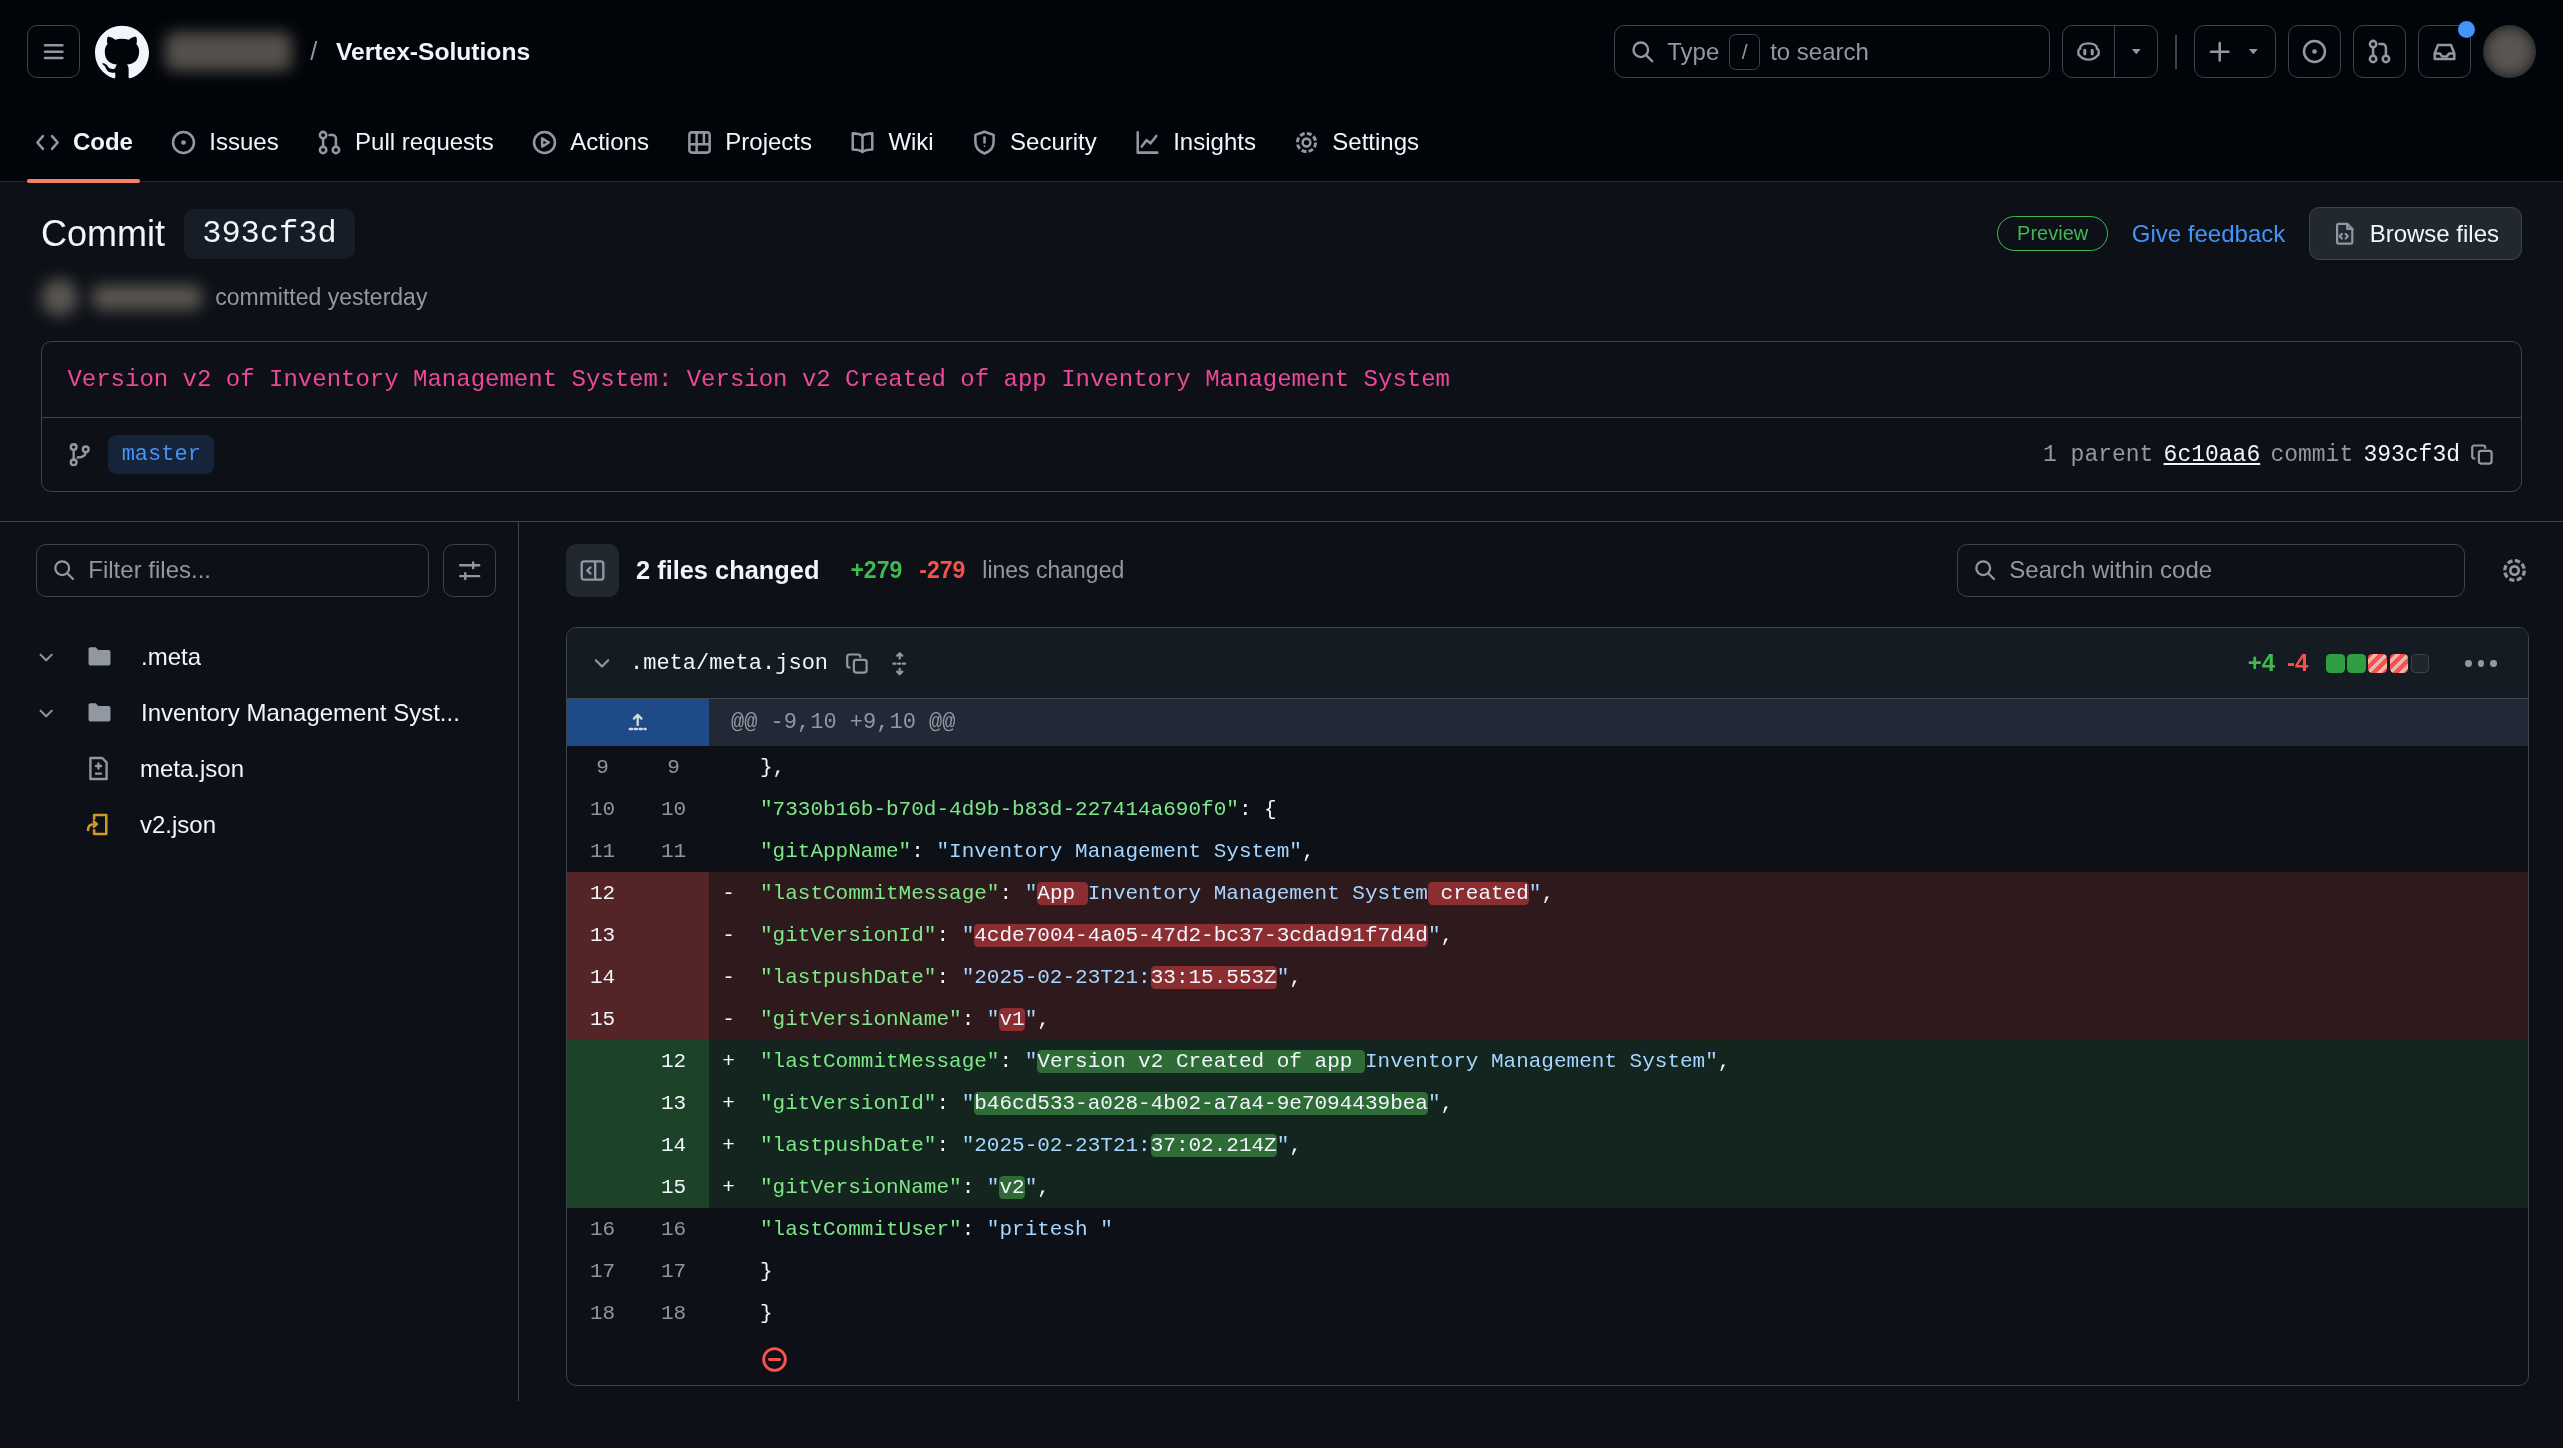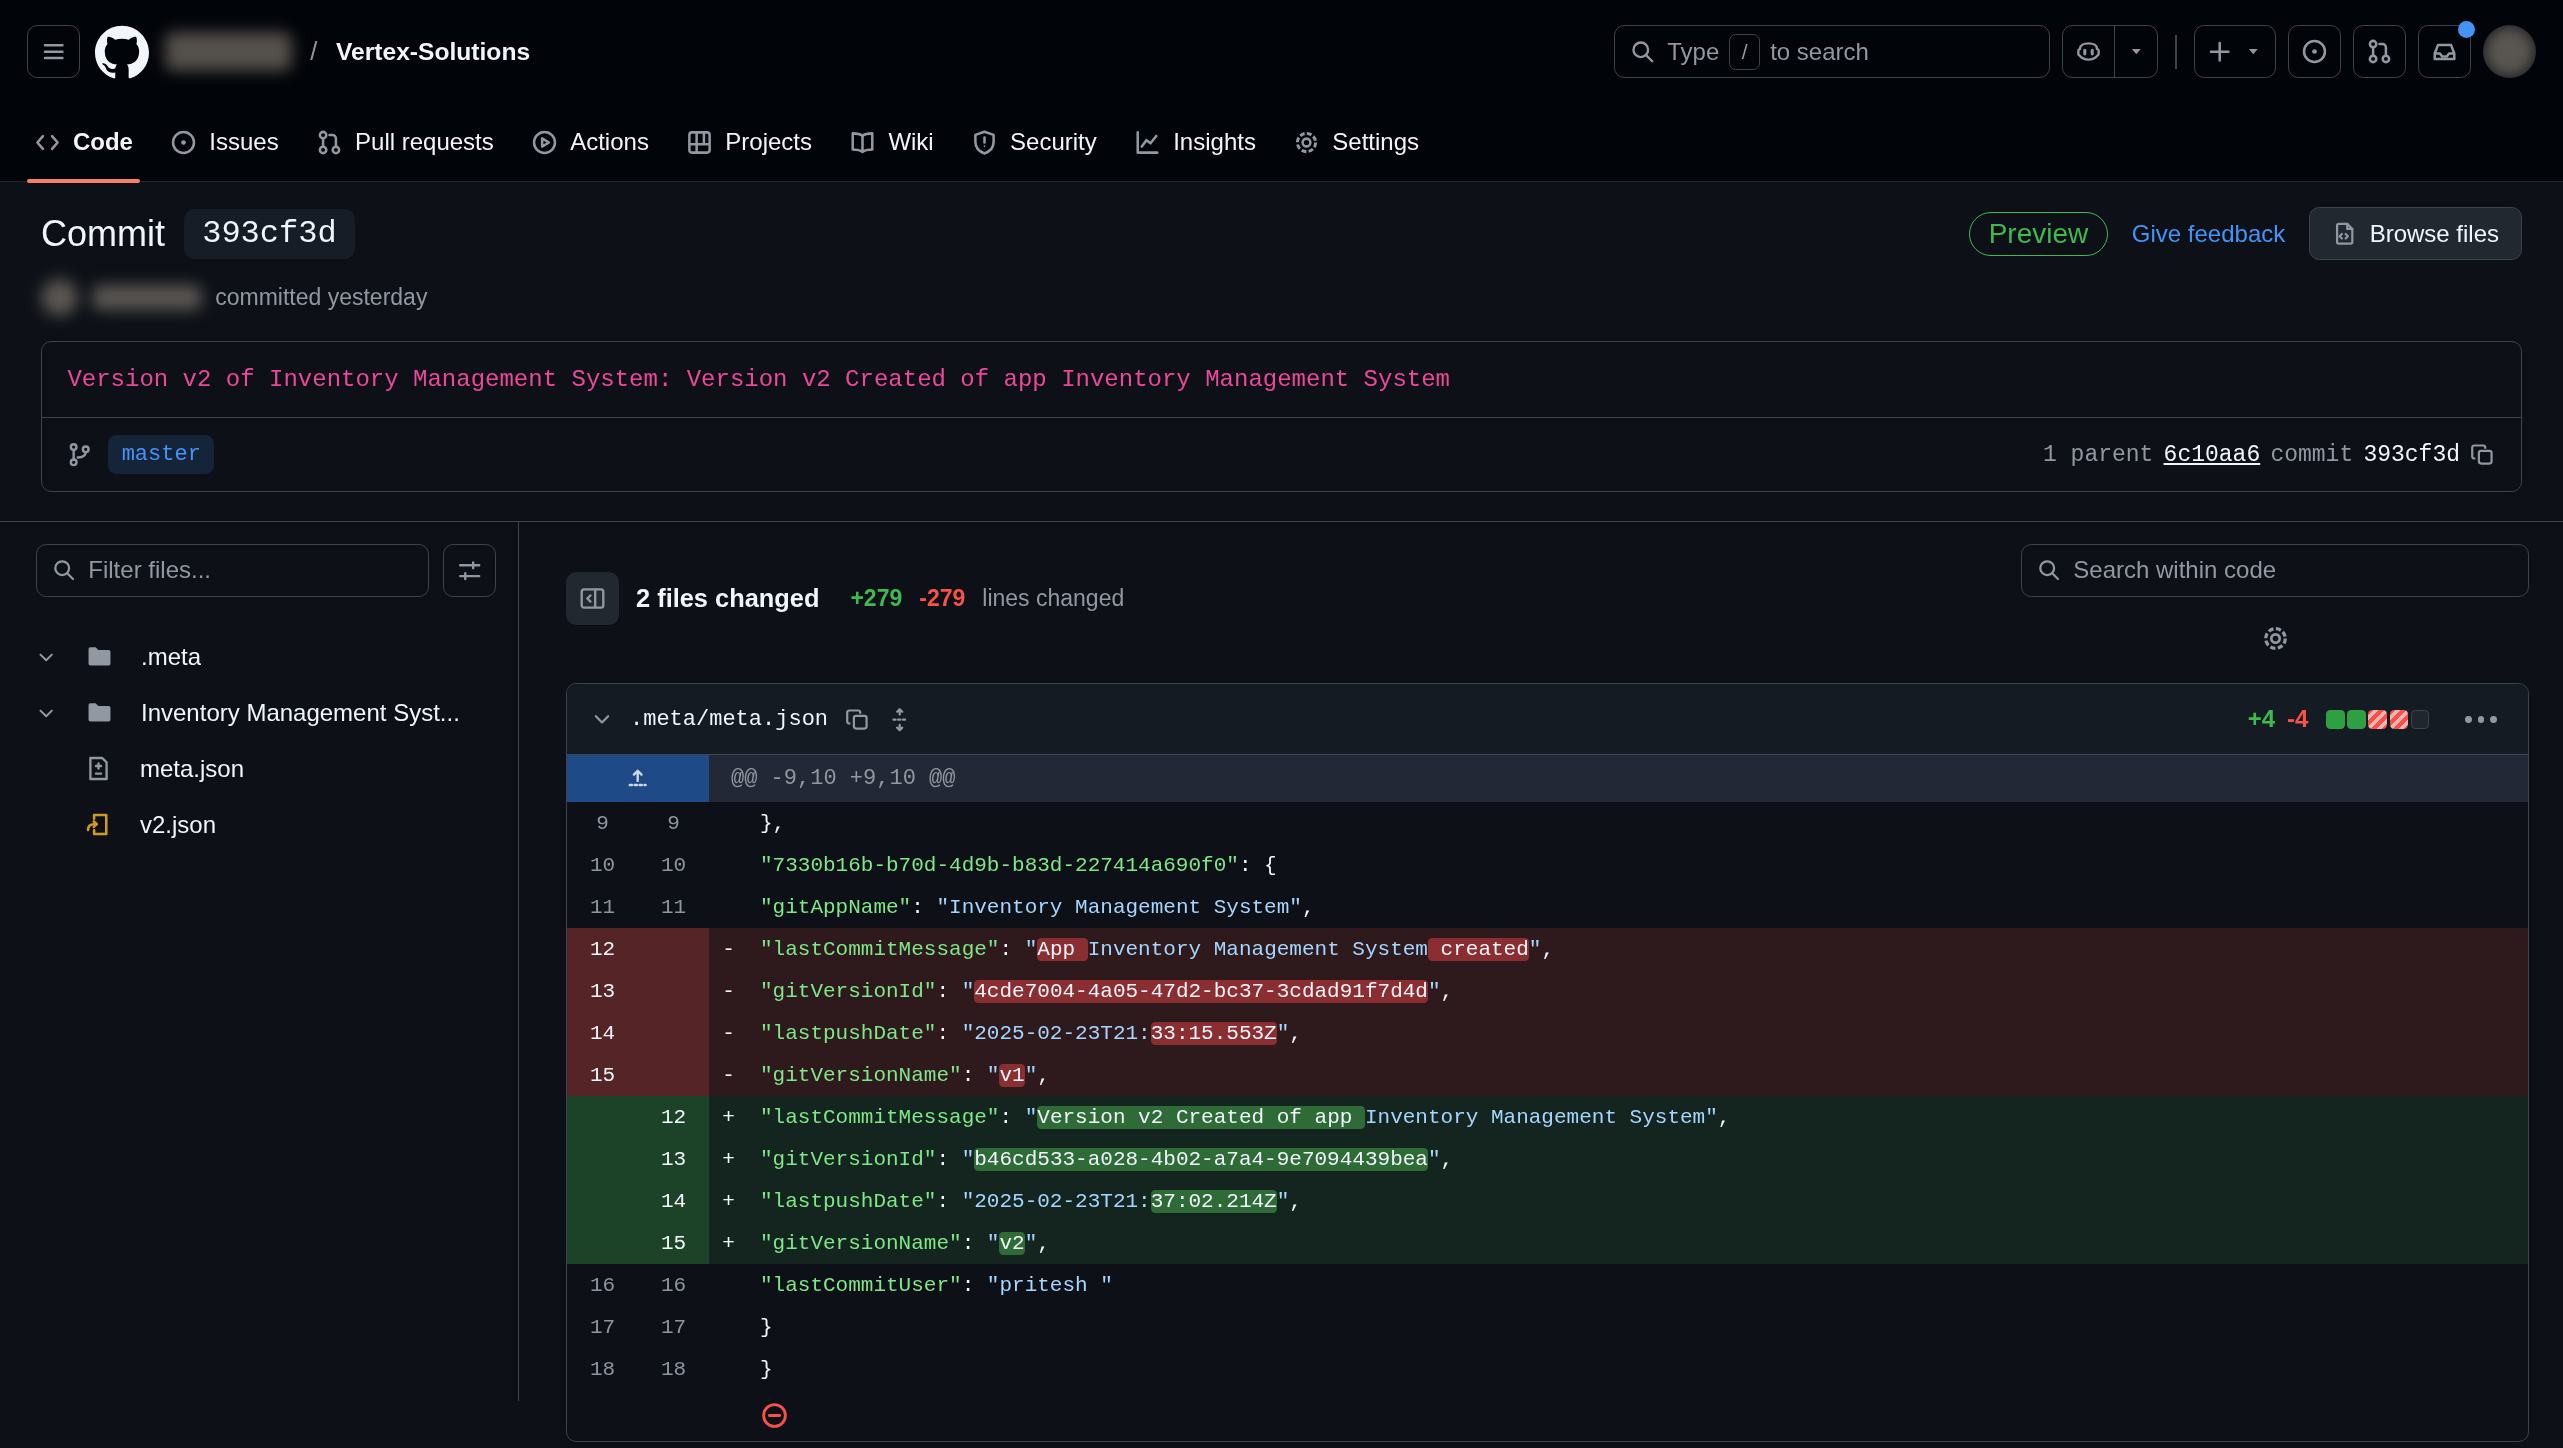--- a/index.html
+++ b/index.html
@@ -46,21 +46,21 @@
   .tab .ticon { color:#9198a1; }
   .tab.active { font-weight:700; }
   .tab.active .tab-underline { position:absolute; left:8.5px; right:8.5px; bottom:-1.7px; height:4.2px; border-radius:2.5px; background:#f78166; }
 
   
   .commit-head { padding:25.4px 41px 0 41px; background:#0d1117; }
   .title-row { display:flex; align-items:center; }
   .commit-word { font-size:36px; font-weight:400; }
   .commit-hash-chip { margin-left:18.6px; font-size:32px; padding:6.8px 18.6px; background:#171d26; border-radius:10.2px; color:#f0f6fc; }
   .title-right { margin-left:auto; display:flex; align-items:center; gap:24px; }
-  .preview-pill { border:1.7px solid #3fb950; color:#3fb950; border-radius:846px; font-size:28px; padding:5.1px 18.6px; }
+  .preview-pill { border:1.7px solid #3fb950; color:#3fb950; border-radius:846px; font-size:20px; padding:5.1px 18.6px; }
   .feedback-link { color:#4493f8; font-size:24px; text-decoration:none; }
   .btn { display:flex; align-items:center; gap:12px; height:53px; padding:0 22px; background:#212830; border:1.7px solid #3d444d;
          border-radius:10.2px; color:#f0f6fc; font-size:24px; font-weight:500; }
   .byline { display:flex; align-items:center; gap:13.6px; margin-top:18.6px; }
   .byline .ava { width:37px; height:37px; border-radius:50%; }
   .byline .name { width:110px; height:25.4px; }
   .byline .when { color:#9198a1; font-size:23px; }
 
   .commit-box { border:1.7px solid #3d444d; border-radius:10.2px; margin-top:25.4px; }
   .commit-msg { padding:24px 25.4px; font-size:24px; color:#ec4899; border-bottom:1.7px solid #3d444d; }
@@ -88,21 +88,21 @@
   .tree-label { white-space:nowrap; overflow:hidden; text-overflow:ellipsis; max-width:364px; }
 
   
   .main { flex:1; padding:22px 34px 0 47px; min-width:0; }
   .diffbar { display:flex; align-items:center; gap:17px; }
   .collapse-btn { width:53px; height:53px; border-radius:10.2px; background:#212830; display:flex; align-items:center; justify-content:center; color:#9198a1; }
   .files-changed { font-size:25.4px; font-weight:700; }
   .adds { color:#3fb950; font-weight:700; font-size:23px;margin-left:14px; }
   .dels { color:#f85149; font-weight:700; font-size:23px; }
   .lines-changed { color:#9198a1; font-size:23px; }
-  .diffbar-right { margin-left:auto; display:flex; align-items:center; gap:27px;flex-direction:column; }
+  .diffbar-right { margin-left:auto; display:flex; align-items:center; gap:35px; }
   .code-search { width:508px; height:53px; border:1.7px solid #3d444d; border-radius:10.2px; display:flex; align-items:center; gap:12px; padding:0 15.3px; color:#9198a1; }
   .code-search input { background:transparent; border:none; outline:none; color:#f0f6fc; width:100%;
                        font-family:"Liberation Sans",sans-serif; font-size:24px; }
   .code-search input::placeholder { color:#9198a1; }
   .gear { color:#9198a1; }
 
   .diff-card { margin-top:30.5px; border:1.7px solid #3d444d; border-radius:10.2px; overflow:hidden; background:#0d1117; }
   .file-header { height:71px; background:#151b23; border-bottom:1.7px solid #3d444d; display:flex; align-items:center; gap:17px; padding:0 24px; }
   .file-path { font-size:22px; color:#f0f6fc; }
   .file-header .right { margin-left:auto; display:flex; align-items:center; gap:6.8px; }

